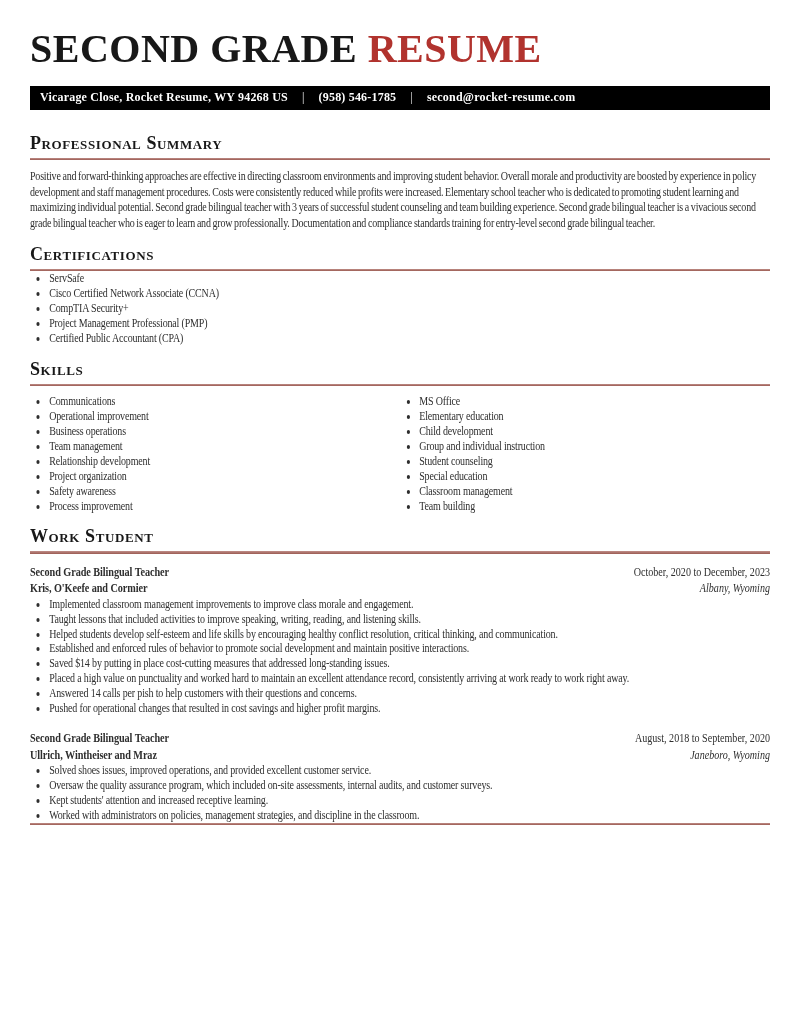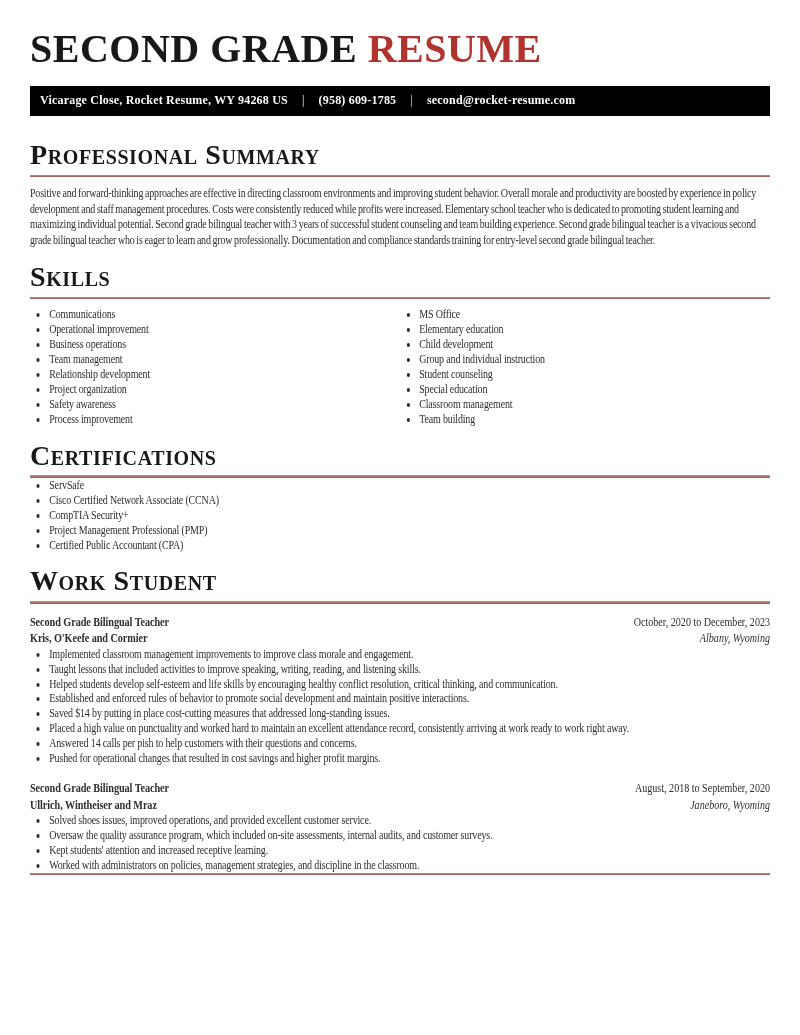--- a/index.html
+++ b/index.html
@@ -16,31 +16,31 @@
   h1 {
     margin: 0 0 14px 0;
     font-size: 40px; line-height: 1.12; font-weight: bold;
     letter-spacing: 0.5px; white-space: nowrap;
     color: var(--heading-text, #181818);
   }
   h1 .accent { color: var(--accent-red, #b1332e); }
 
   .contact-bar {
     background: var(--bar-background, #000000);
-    color: #ffffff; height: 30px;
+    color: #ffffff; height: 24px;
     display: flex; align-items: center;
     padding: 0 10px;
     font-weight: bold; font-size: 12px; letter-spacing: 0.2px;
     white-space: nowrap;
   }
   .contact-bar .sep { margin: 0 14px; font-weight: normal; opacity: 0.95; }
 
   h2 {
     margin: 14px 0 4px 0;
-    font-size: 28px; line-height: 1.1; font-weight: bold;
+    font-size: 18px; line-height: 1.1; font-weight: bold;
     font-variant: small-caps; letter-spacing: 0.6px;
     color: var(--heading-text, #181818);
   }
   h2.first { margin-top: 24px; }
 
   .rule {
     height: 2.5px;
     background: linear-gradient(180deg, var(--divider-top, #c08f89), var(--divider-bottom, #9b5a52));
   }
 
@@ -78,29 +78,42 @@
 </head>
 <body>
 
 <div class="page">
 
   <h1><span>SECOND GRADE</span> <span class="accent">RESUME</span></h1>
 
   <div class="contact-bar">
     <span>Vicarage Close, Rocket Resume, WY 94268 US</span>
     <span class="sep">|</span>
-    <span>(958) 609-1785</span>
+    <span>(958) 546-1785</span>
     <span class="sep">|</span>
     <span>second@rocket-resume.com</span>
   </div>
 
   <section>
     <h2 class="first">Professional Summary</h2>
     <div class="rule"></div>
     <p class="summary cx">Positive and forward-thinking approaches are effective in directing classroom environments and improving student behavior. Overall morale and productivity are boosted by experience in policy development and staff management procedures. Costs were consistently reduced while profits were increased. Elementary school teacher who is dedicated to promoting student learning and maximizing individual potential. Second grade bilingual teacher with 3 years of successful student counseling and team building experience. Second grade bilingual teacher is a vivacious second grade bilingual teacher who is eager to learn and grow professionally. Documentation and compliance standards training for entry-level second grade bilingual teacher.</p>
+  </section>
+
+  <section>
+    <h2>Certifications</h2>
+    <div class="rule"></div>
+    <ul class="blist cx standalone">
+
+    <li>ServSafe</li>
+        <li>Cisco Certified Network Associate (CCNA)</li>
+        <li>CompTIA Security+</li>
+        <li>Project Management Professional (PMP)</li>
+        <li>Certified Public Accountant (CPA)</li>
+      </ul>
   </section>
 
   <section>
     <h2>Skills</h2>
     <div class="rule"></div>
     <div class="skills-cols cx">
       <ul class="blist">
 
       <li>Communications</li>
           <li>Operational improvement</li>
@@ -116,33 +129,20 @@
       <li>MS Office</li>
           <li>Elementary education</li>
           <li>Child development</li>
           <li>Group and individual instruction</li>
           <li>Student counseling</li>
           <li>Special education</li>
           <li>Classroom management</li>
           <li>Team building</li>
         </ul>
     </div>
-  </section>
-
-  <section>
-    <h2>Certifications</h2>
-    <div class="rule"></div>
-    <ul class="blist cx standalone">
-
-    <li>ServSafe</li>
-        <li>Cisco Certified Network Associate (CCNA)</li>
-        <li>CompTIA Security+</li>
-        <li>Project Management Professional (PMP)</li>
-        <li>Certified Public Accountant (CPA)</li>
-      </ul>
   </section>
 
   <section>
     <h2>Work Student</h2>
     <div class="rule"></div>
 
     <div class="job cx">
       <div class="job-row">
         <span class="job-title">Second Grade Bilingual Teacher</span>
         <span class="job-dates">October, 2020 to December, 2023</span>

